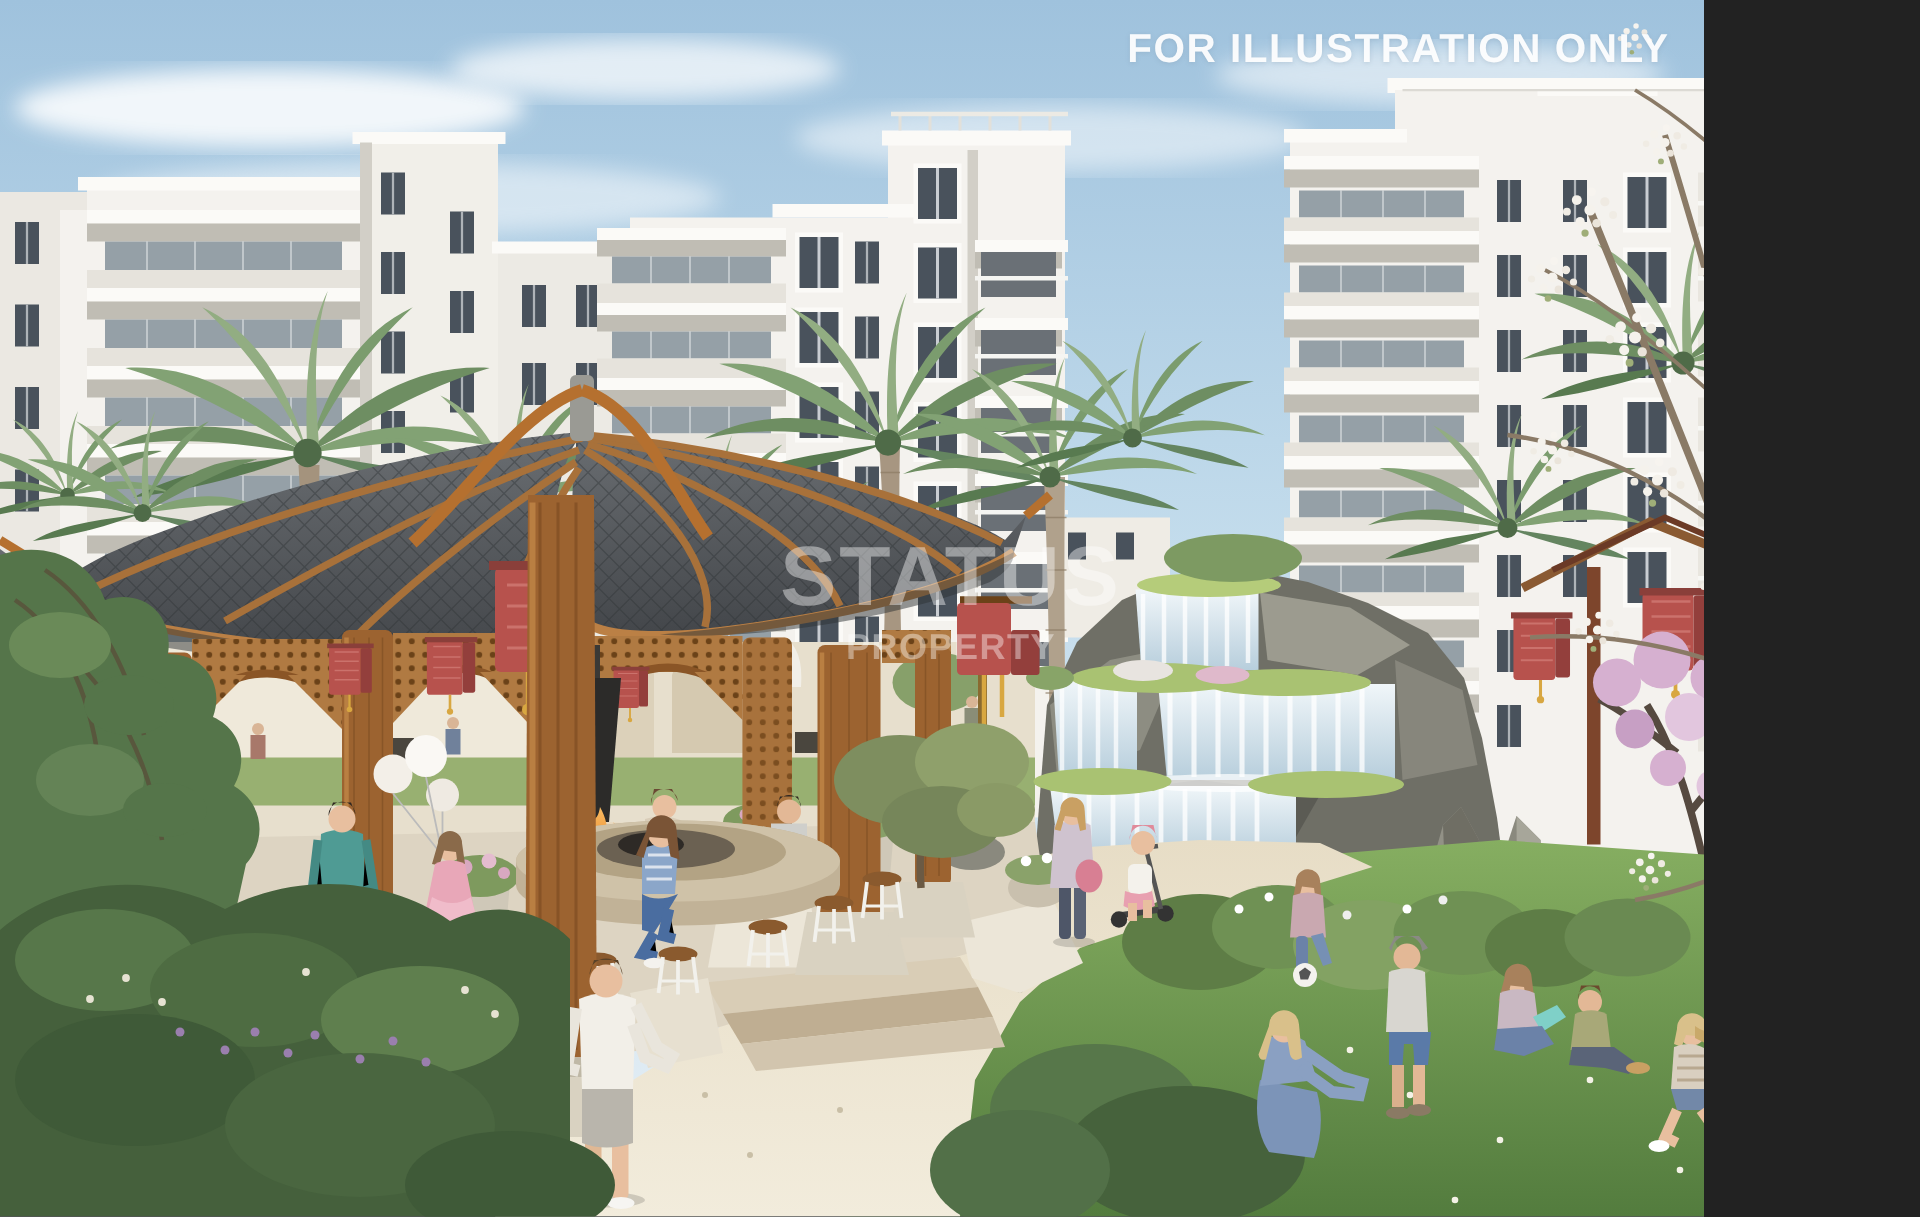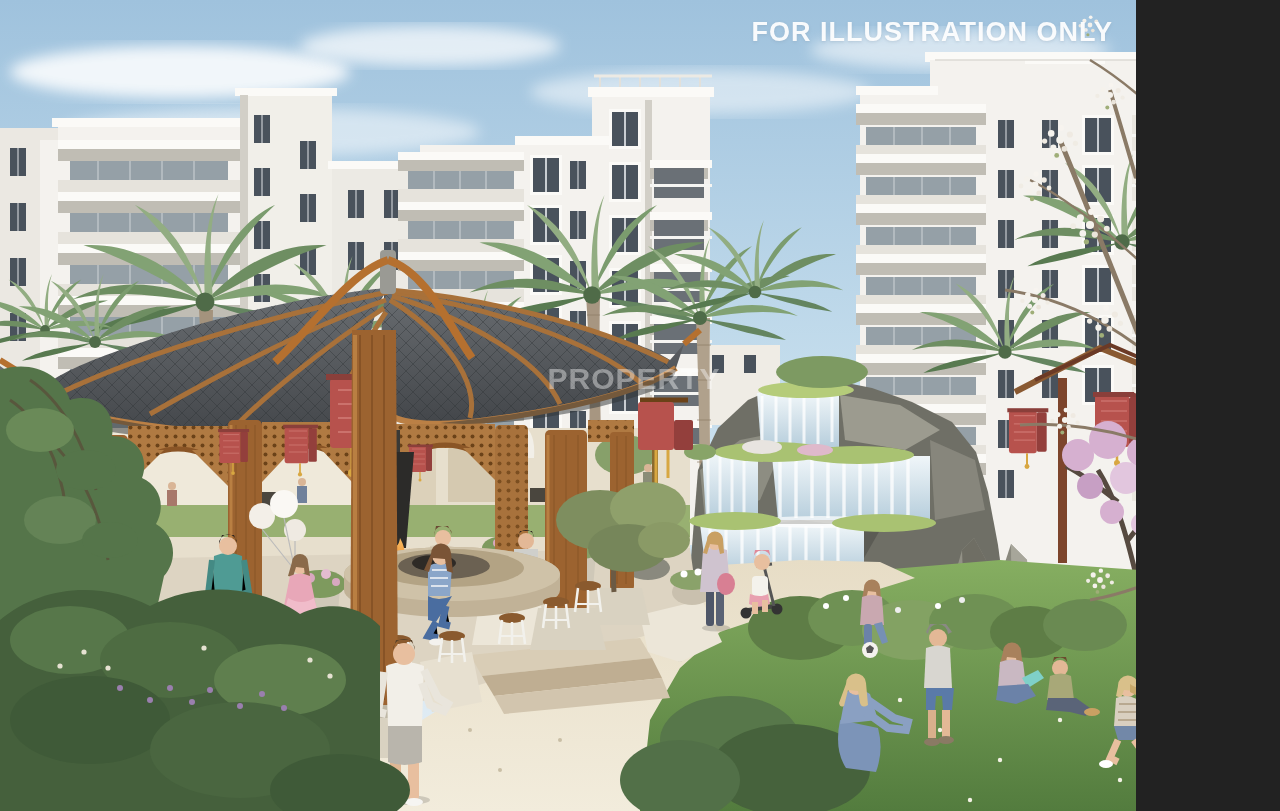--- a/index.html
+++ b/index.html
@@ -16,21 +16,21 @@
   .sl{fill:#fbfaf7;} .us{fill:#c0bdb4;} .gl{fill:#95a0a7;}
   .wn{fill:#49525c;} .wd{fill:var(--wood,#9c6330);} .lr{fill:var(--lantern-red,#b7524d);}
   .lrd{fill:#933f3c;}
   .stone{fill:#d9d2c1;} .white-stone{fill:#ece6d8;}
   .overlay-text{position:absolute;color:rgba(255,255,255,.93);font-weight:bold;
     white-space:nowrap;text-shadow:0 1px 3px rgba(120,140,160,.25);}
   #disclaimer{top:17px;right:23px;font-size:27px;letter-spacing:1px;}
   #watermark{position:absolute;left:484px;top:356px;width:300px;text-align:center;
     color:rgba(255,255,255,.42);font-weight:bold;}
   #watermark .wm1{font-size:56px;letter-spacing:2px;line-height:1.0;}
-  #watermark .wm2{font-size:30px;letter-spacing:1px;margin-top:6px;color:rgba(255,255,255,.40);}
+  #watermark .wm2{font-size:24px;letter-spacing:1px;margin-top:6px;color:rgba(255,255,255,.40);}
 </style>
 </head>
 <body>
 
 <div id="stage">
 <svg width="1280" height="811" viewBox="0 0 1280 811">
 <defs>
   <linearGradient id="sky" x1="0" y1="0" x2="0" y2="1">
     <stop offset="0" stop-color="#9fc2dd"></stop>
           <stop offset=".45" stop-color="#c3dcec"></stop>
@@ -893,15 +893,16 @@
   <use href="#leafcl" transform="translate(1268,140) scale(1.2)"></use>
   <use href="#leafcl" transform="translate(1232,205) scale(1.0)"></use>
   <use href="#leafcl" transform="translate(1272,262) scale(1.1)"></use>
   <use href="#bcl" transform="translate(1150,35) scale(.8)"></use>
   <use href="#bcl" transform="translate(1090,25) scale(.7)"></use>
 </g>
 </svg>
 
 <div id="disclaimer" class="overlay-text">FOR ILLUSTRATION ONLY</div>
 <div id="watermark">
+  <div class="wm1">STATUS</div>
   <div class="wm2">PROPERTY</div>
 </div>
 </div>
 
 </body></html>

